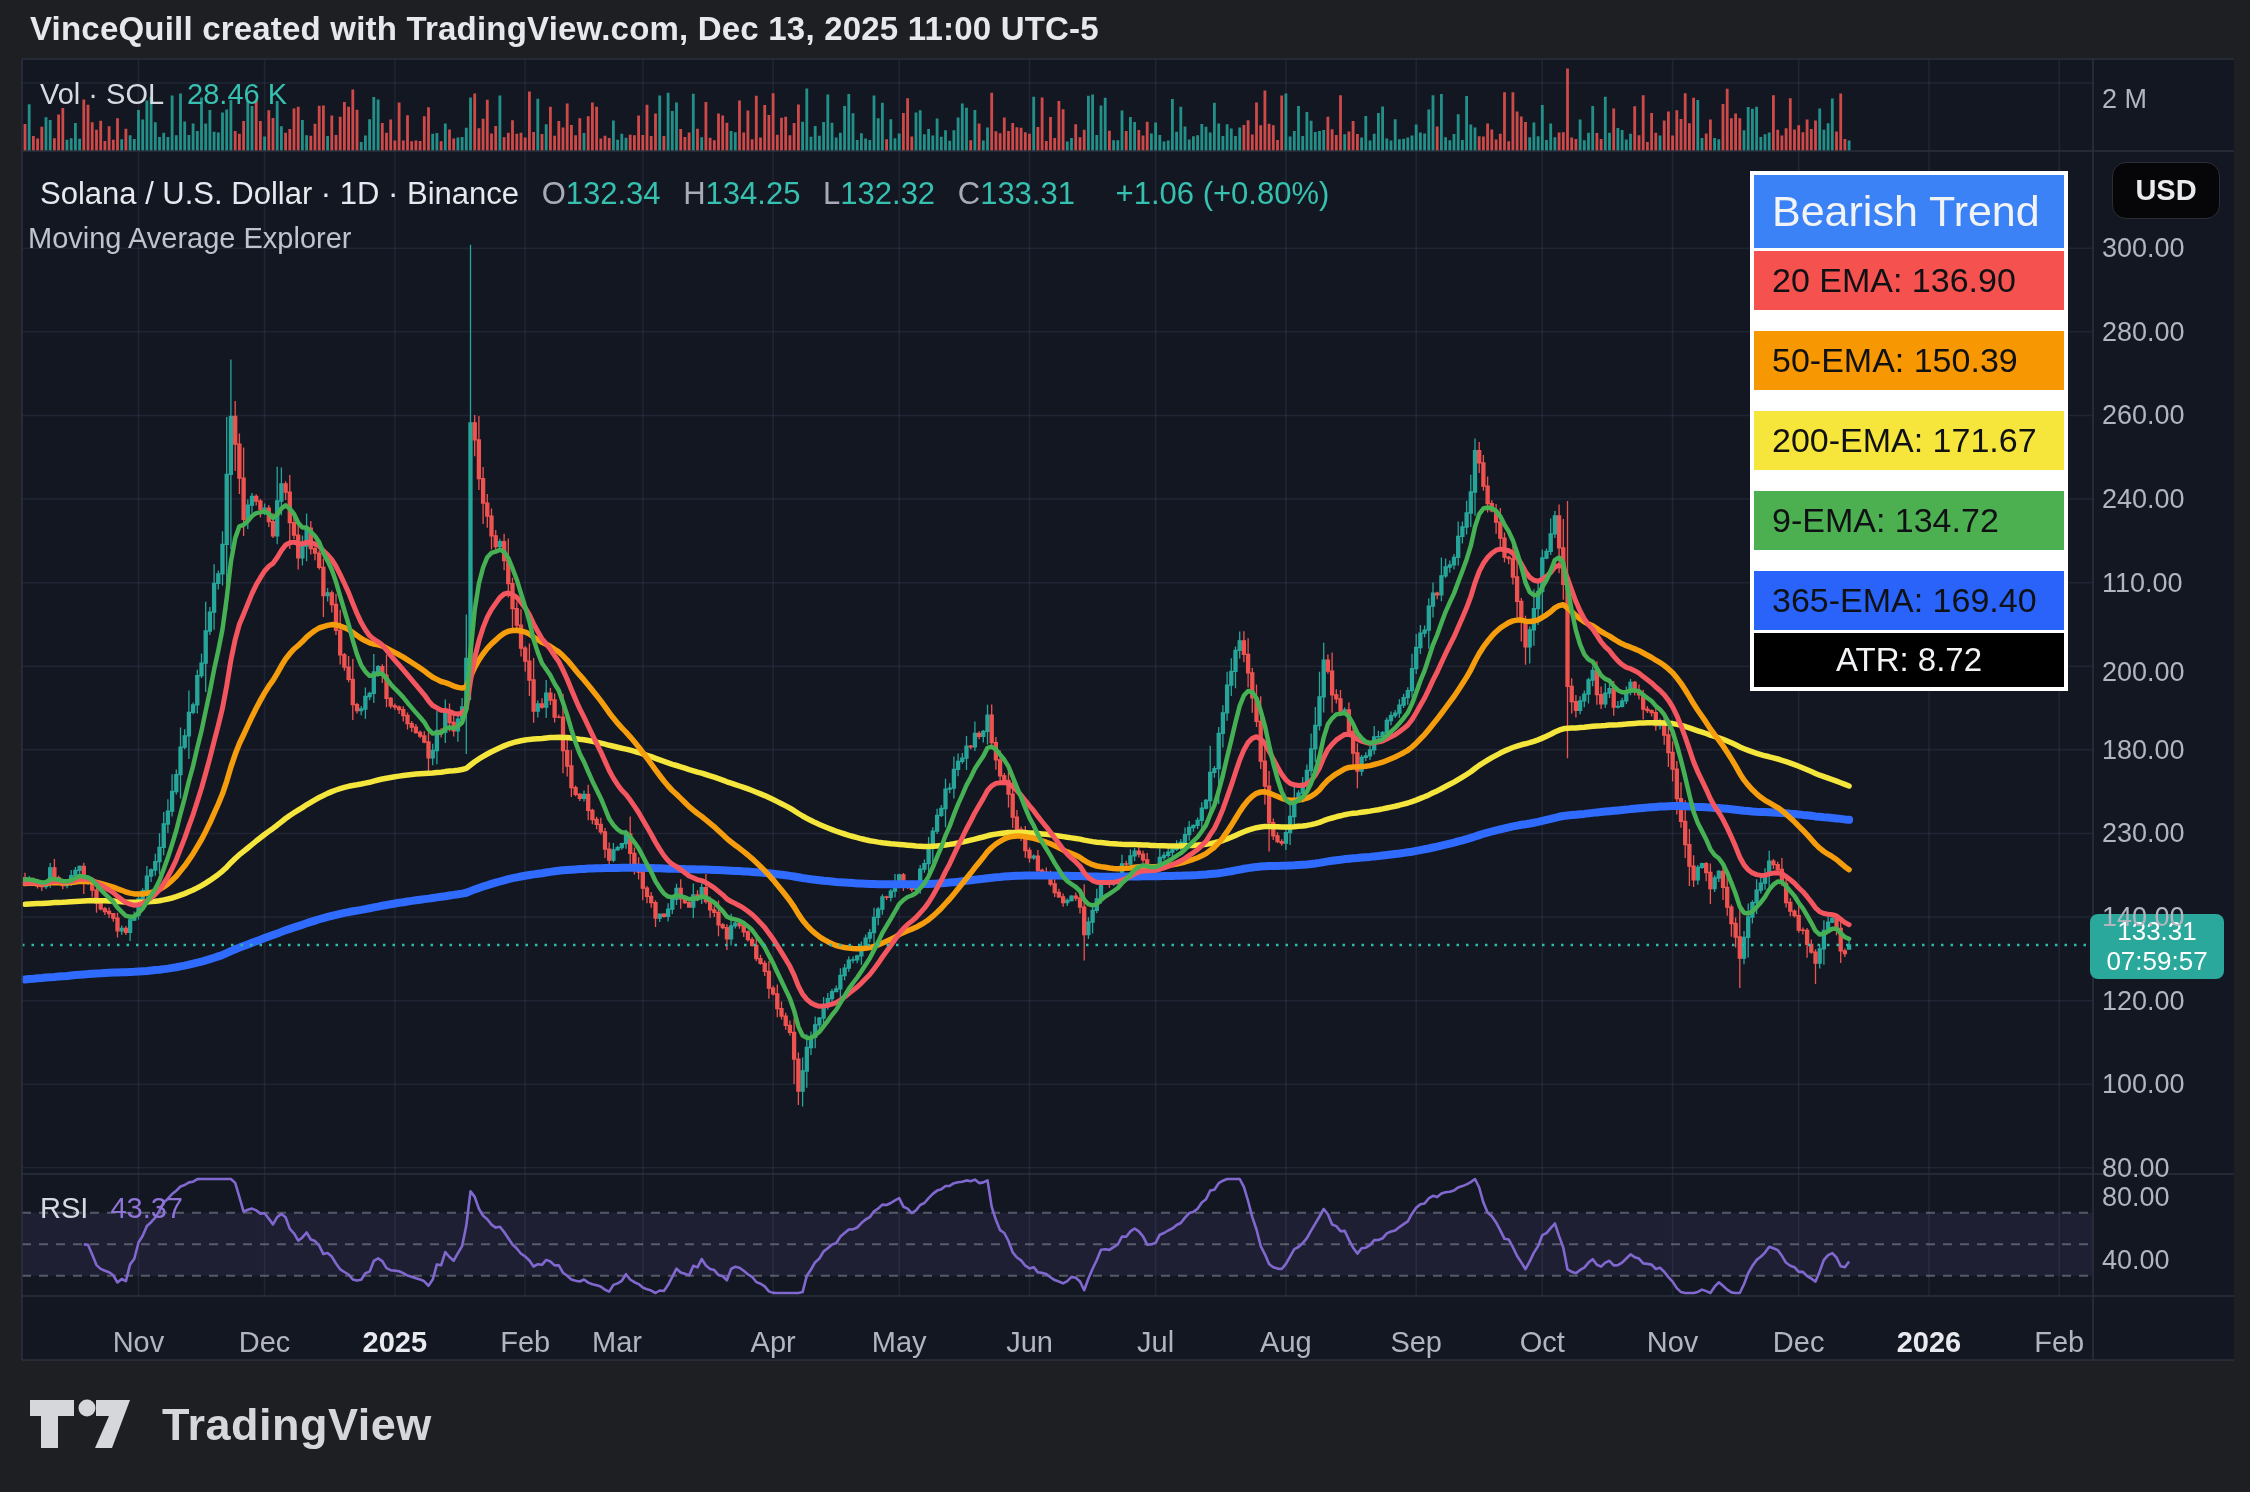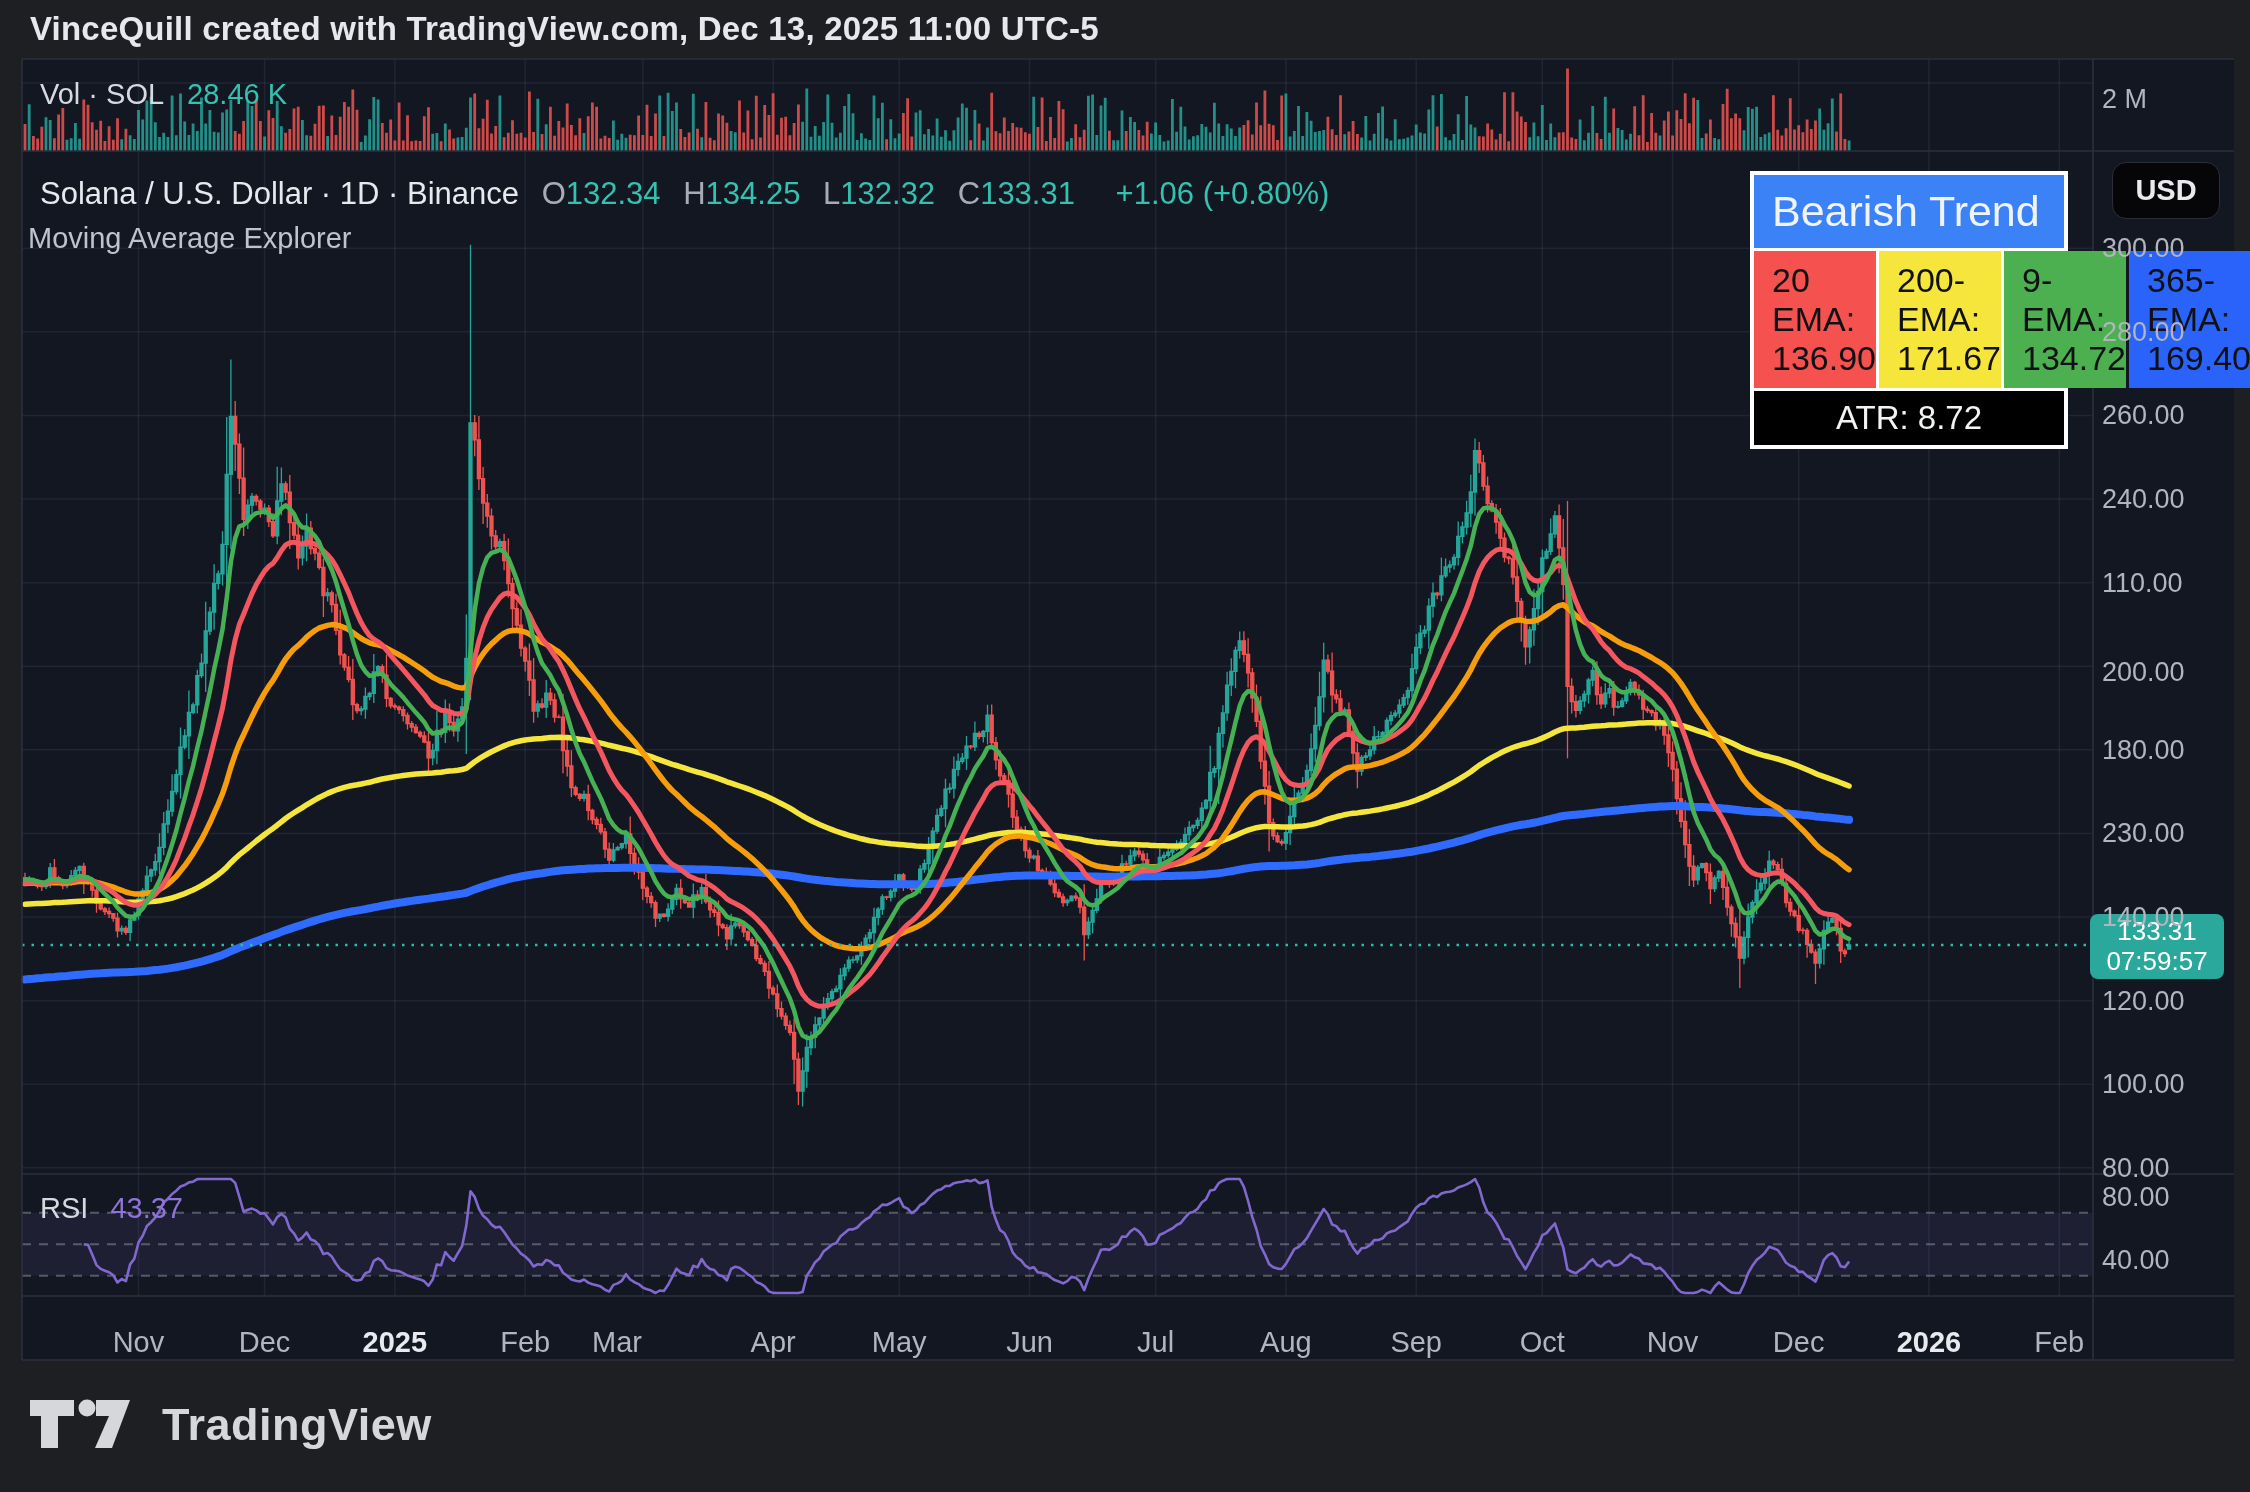--- a/index.html
+++ b/index.html
@@ -121,22 +121,23 @@
 
   <div class="abs" id="ma-row">Moving Average Explorer</div>
 
   <div class="abs legend" id="rsi-legend">
     <span>RSI</span>
     <span class="val" style="margin-left:14px">43.37</span>
   </div>
 
   <div class="abs" id="trend-box">
     <div id="trend-title">Bearish Trend</div>
-    <div id="trend-rows" style="display: flex; flex-direction: row; gap: 3px;">
+    <div id="trend-rows" style="display: flex; flex-direction: column; gap: 21px;">
         <div class="trow" style="background: rgb(244, 81, 79);">20 EMA: 136.90</div>
+        <div class="trow" style="background: rgb(247, 152, 3);">50-EMA: 150.39</div>
         <div class="trow" style="background: rgb(246, 229, 59);">200-EMA: 171.67</div>
         <div class="trow" style="background: rgb(76, 175, 80);">9-EMA: 134.72</div>
         <div class="trow" style="background: rgb(41, 99, 250);">365-EMA: 169.40</div>
       </div>
     <div id="atr-row">ATR: 8.72</div>
   </div>
 
   <div class="abs" id="usd-btn">USD</div>
   <div id="price-ticks"></div>
   <div class="abs" id="price-tag">

